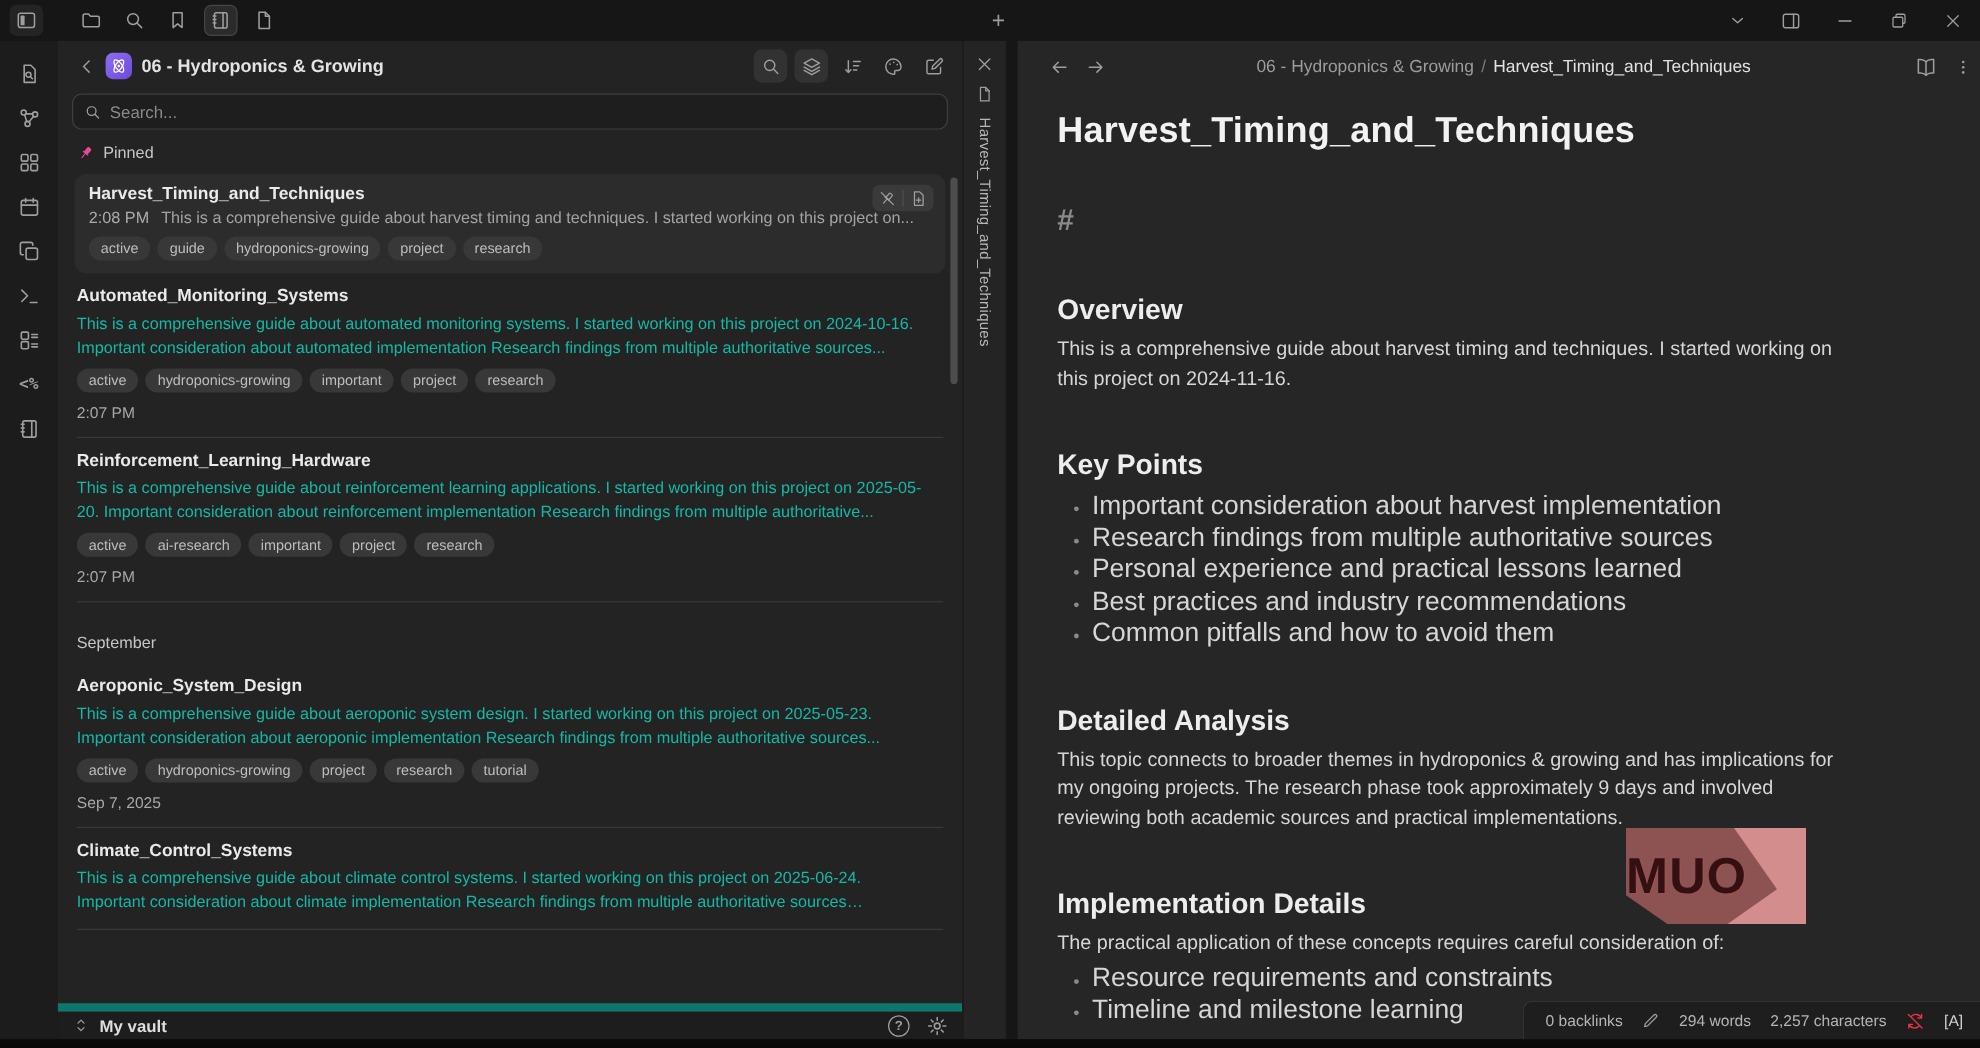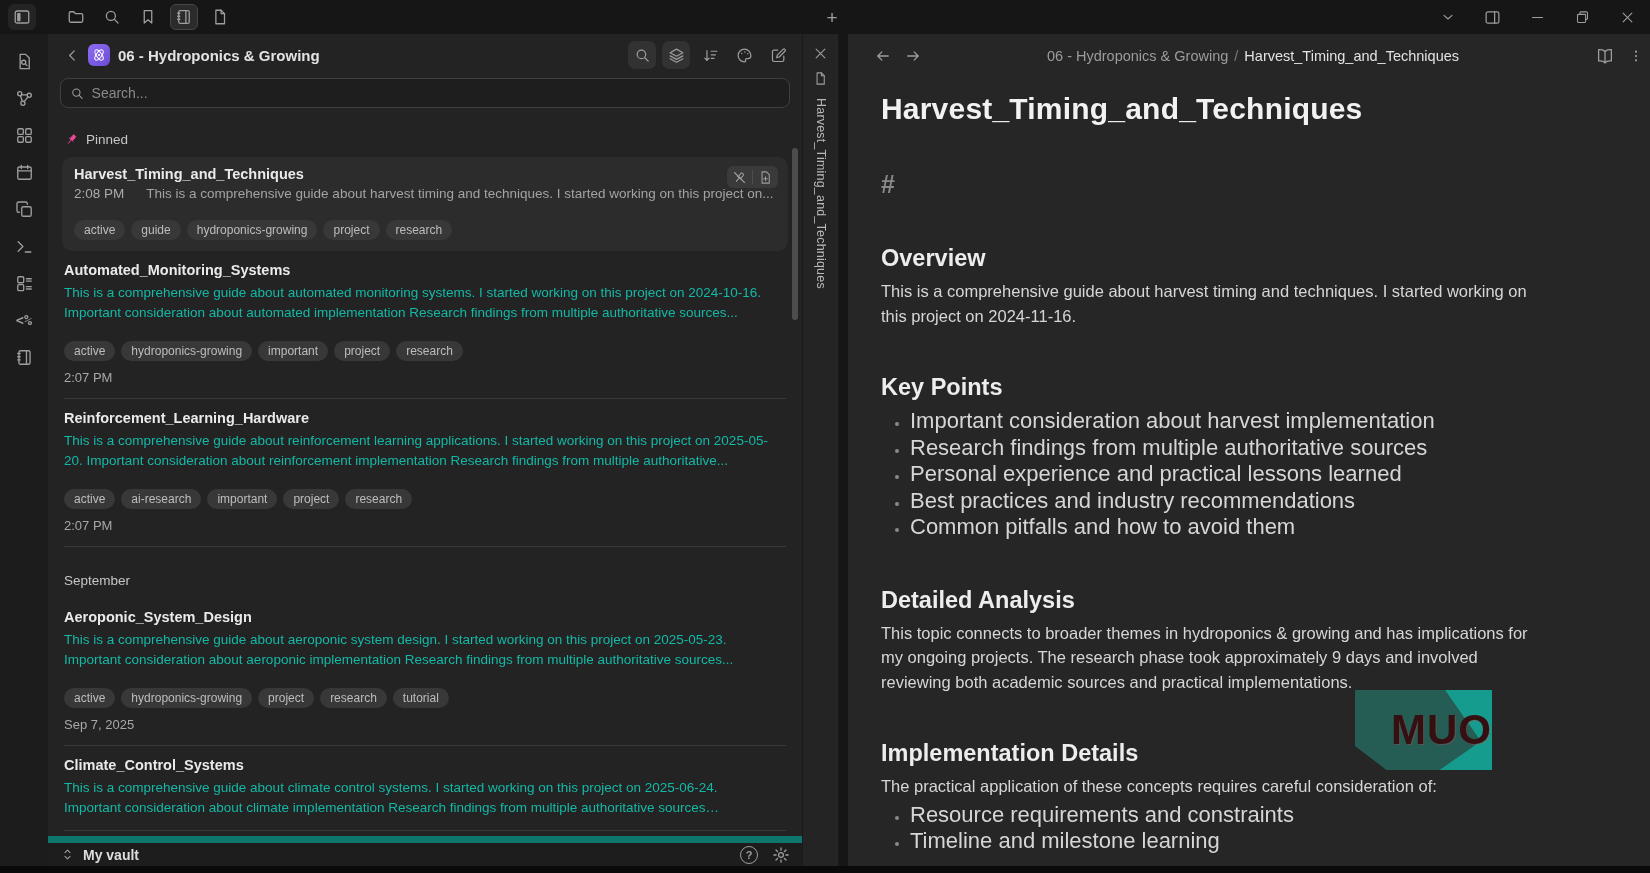--- a/index.html
+++ b/index.html
@@ -33,34 +33,34 @@
   .lp-appicon { width:22px; height:22px; border-radius:6px; background:linear-gradient(135deg,#8d6ef2,#6b4bd6); display:flex; align-items:center; justify-content:center; margin:0 8px 0 4px; }
   .lp-title { font-size:15px; font-weight:700; color:#e3e3e3; }
   .lp-actions { margin-left:auto; display:flex; align-items:center; gap:6px; }
   .lp-act { width:28px; height:28px; border-radius:7px; display:flex; align-items:center; justify-content:center; }
   .lp-act.pressed { background:#323232; }
   .lp-search { margin:2px 12px 0 12px; height:30px; border:1px solid #3f3f3f; background:#1e1e1e; border-radius:8px; display:flex; align-items:center; padding:0 9px; gap:7px; }
   .lp-search input { background:transparent; border:none; outline:none; color:#cfcfcf; font-size:14px; width:100%; font-family:inherit; }
   .lp-search input::placeholder { color:#8a8a8a; }
 
   .lp-scroll { position:absolute; top:76px; left:0; right:0; bottom:30px; overflow:hidden; }
-  .pin-row { display:flex; align-items:center; gap:7px; margin:22px 16px 10px 16px; }
+  .pin-row { display:flex; align-items:center; gap:7px; margin:10px 16px 10px 16px; }
   .pin-label, .section-label { font-size:13.5px; color:#c6c6c6; }
   .section-label { margin:26px 16px 10px 16px; }
 
   .pin-card { margin:0 14px; background:#2c2c2c; border-radius:10px; padding:9px 12px 11px 12px; position:relative; }
   .pin-card .note-title { margin:0; }
   .card-actions { position:absolute; top:9px; right:10px; display:flex; align-items:center; background:#3a3a3a; border-radius:6px; overflow:hidden; }
   .card-actions .ca-btn { width:25px; height:22px; display:flex; align-items:center; justify-content:center; }
   .card-actions .ca-sep { width:1px; height:14px; background:#4e4e4e; }
-  .pin-meta { display:flex; gap:22px; margin-top:4px; white-space:nowrap; overflow:hidden;text-align:right; }
+  .pin-meta { display:flex; gap:10px; margin-top:4px; white-space:nowrap; overflow:hidden;text-align:right; }
   .pin-time { font-size:13.5px; color:#ababab; flex:0 0 auto; }
   .pin-preview { font-size:13.5px; color:#a3a3a3; overflow:hidden; text-overflow:ellipsis; }
 
-  .note-tags { display:flex; flex-wrap:wrap; gap:6px; margin-top:19px; }
+  .note-tags { display:flex; flex-wrap:wrap; gap:6px; margin-top:8px; }
   .tag { background:#383838; color:#bdbdbd; font-size:12px; padding:3px 10px; border-radius:20px; line-height:14px; }
 
   .note-item { margin:0 16px; padding:11px 0 13px 0; border-bottom:1px solid #393939; }
   .note-title { font-size:14.5px; font-weight:700; color:#eaeaea; margin-bottom:5px; }
   .note-preview { font-size:13.5px; color:#14b8a6; line-height:19.5px; max-width:705px; display:-webkit-box; -webkit-line-clamp:2; -webkit-box-orient:vertical; overflow:hidden; }
   .note-meta { font-size:13px; color:#a8a8a8; margin-top:9px; }
 
   .lp-scrollbar { position:absolute; right:4px; top:114px; width:6px; height:172px; border-radius:3px; background:#4d4d4d; }
 
   .vault-bar { position:absolute; left:0; right:0; bottom:0; height:30px; background:#1d1d1d; border-top:7px solid #0f766e; display:flex; align-items:center; padding:0 12px; gap:8px; }
@@ -87,23 +87,23 @@
   .empty-heading { font-size:25px; font-weight:800; color:#8a8a8a; margin-top:44px; }
   .ed-section h2 { font-size:23.5px; font-weight:700; color:#ededed; margin-top:46px; margin-bottom:7px; }
   .ed-section p { font-size:16.5px; line-height:24.5px; color:#d6d6d6; max-width:662px; }
   .ed-section ul { margin:3px 0 0 0; padding-left:29px; max-width:650px; }
   .ed-section li { font-size:22px; line-height:26.5px; color:#d6d6d6; }
   .ed-section li::marker { color:#8a8a8a; font-size:13px; }
 
   .ed-scrollbar { position:absolute; right:2px; top:268px; width:6px; height:58px; border-radius:3px; background:#3f3f3f; }
 
   
-  .watermark { position:absolute; left:1355px; top:690px; width:137px; height:80px; z-index:6; opacity:.82;
-    background:#14b8a6; clip-path:polygon(0 0,100% 0,100% 100%,23% 100%,0 70%);
-    display:flex; align-items:center; justify-content:flex-end; overflow:hidden; }
+  .watermark { position:absolute; left:1355px; top:690px; width:150px; height:80px; z-index:6; opacity:.82;
+    background:#fca5a5; clip-path:polygon(0 0,100% 0,100% 100%,23% 100%,0 70%);
+    display:flex; align-items:center; justify-content:flex-start; overflow:hidden; }
   .watermark::before { content:""; position:absolute; left:-30px; bottom:-40px; width:120px; height:150px; background:rgba(60,8,10,.45); transform:rotate(55deg); }
   .wm-text { position:relative; font-size:42px; font-weight:800; letter-spacing:1px; color:#3a0d0f; text-shadow:1px 1px 0 rgba(220,90,90,.35); }
 
   
   .bottom-strip { position:absolute; left:0; bottom:0; width:1650px; height:7px; background:#0a0a0a; }
   .status-bar { position:absolute; right:0; bottom:7px; height:32px; background:#1e1e1e; border:1px solid #323232; border-right:none; border-bottom:none; border-top-left-radius:8px; display:flex; align-items:center; gap:16px; padding:0 14px 0 18px; z-index:7; }
   .sb-item { font-size:13px; color:#b5b5b5; white-space:nowrap; }
   .sb-mode { color:#d2d2d2; }
 </style>
 </head>
@@ -495,14 +495,28 @@
     </div>
 
     <div class="ed-scrollbar"></div>
   </div>
 
   <div class="watermark">
     <span class="wm-text">MUO</span>
   </div>
 
   <div class="bottom-strip"></div>
+  <div class="status-bar">
+    <span class="sb-item">0 backlinks</span>
+    <svg class="ic" width="15" height="15" viewBox="0 0 24 24">
+        <path d="M16.5 4.5a2.1 2.1 0 0 1 3 3L8 19l-4 1 1-4z"></path>
+      </svg>
+    <span class="sb-item">294 words</span>
+    <span class="sb-item">2,257 characters</span>
+    <svg class="ic" width="16" height="16" viewBox="0 0 24 24" style="stroke:#e93147">
+        <path d="M20 8a8 8 0 0 0-13-2M20 8V3.5M20 8h-4.5"></path>
+        <path d="M4 16a8 8 0 0 0 13 2M4 16v4.5M4 16h4.5"></path>
+        <path d="M3.5 3.5l17 17"></path>
+      </svg>
+    <span class="sb-item sb-mode">[A]</span>
+  </div>
 
 </div>
 
 </body></html>

